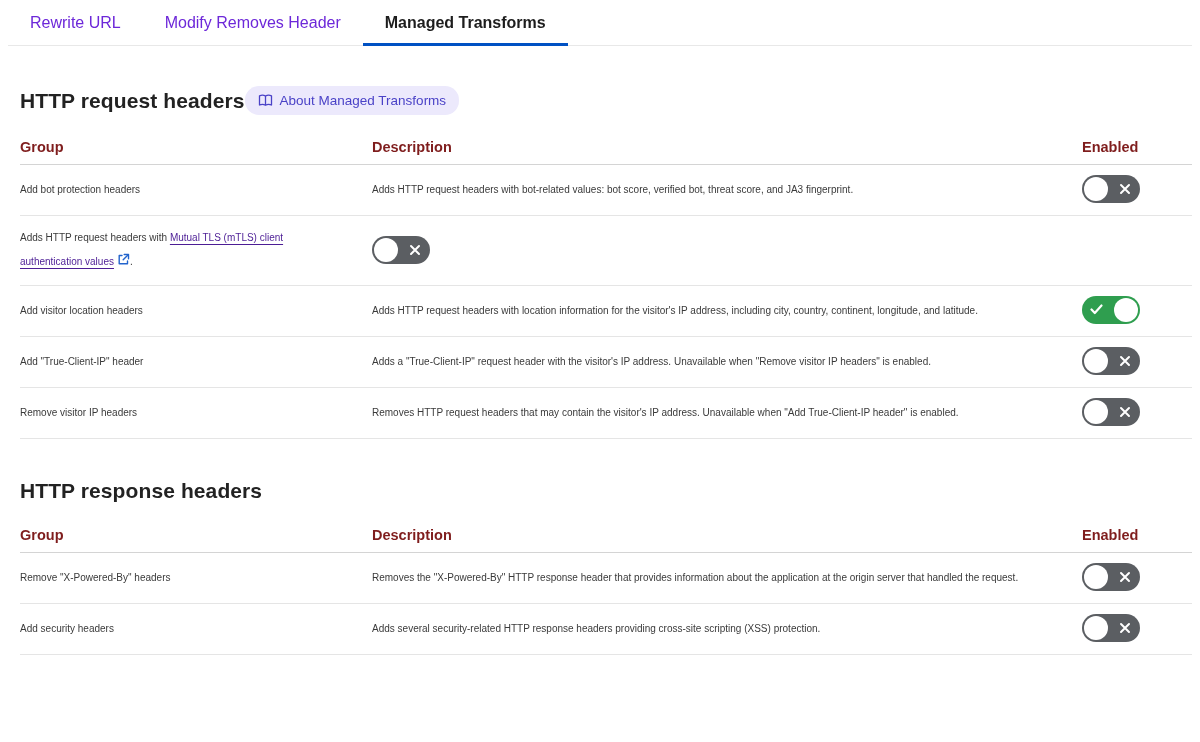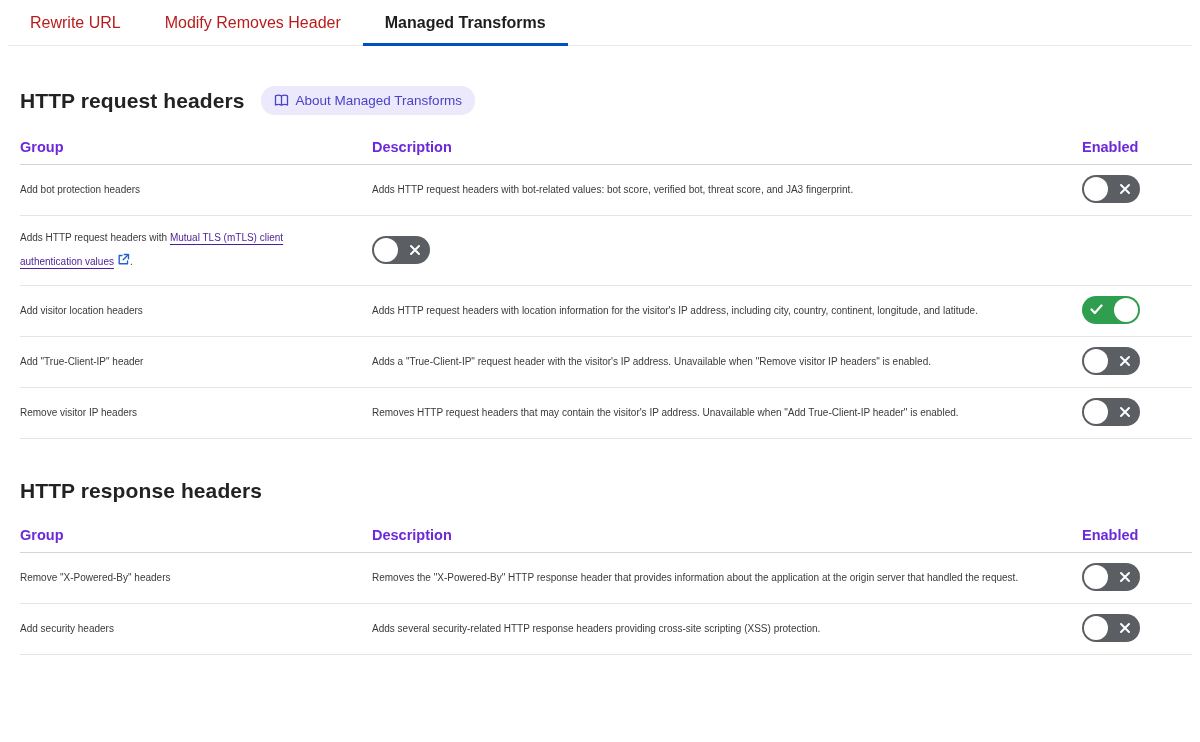--- a/index.html
+++ b/index.html
@@ -12,36 +12,36 @@
 
   
   .tabbar {
     display:flex;
     align-items:flex-end;
     border-bottom:1px solid #e8e8e8;
     margin:0 8px;
   }
   .tab {
     font-size:16px;
-    color:#b91c1c;
+    color:#6d28d9;
     padding:14px 22px 13px 22px;
     cursor:pointer;
     white-space:nowrap;
   }
   .tab.active {
     color:#1d1d1d;
     font-weight:700;
     border-bottom:3px solid #0051c3;
     margin-bottom:-1px;
     padding-bottom:11px;
   }
 
   
   .section { margin:40px 8px 0 20px; }
-  .section-head { display:flex; align-items:center; gap:16px; margin-bottom:16px; }
+  .section-head { display:flex; align-items:center; margin-bottom:16px; }
   h2.section-title {
     font-size:21px;
     font-weight:700;
     color:#222222;
     letter-spacing:0.1px;
   }
   .badge {
     display:inline-flex;
     align-items:center;
     gap:7px;
@@ -59,21 +59,21 @@
   .tbl-header, .tbl-row {
     display:grid;
     grid-template-columns:352px 1fr 110px;
     align-items:center;
   }
   .tbl-header {
     border-bottom:1px solid #d4d4d4;
     padding:8px 0 9px 0;
     font-size:14.5px;
     font-weight:700;
-    color:#6d28d9;
+    color:#7f1d1d;
   }
   .tbl-row {
     border-bottom:1px solid #e5e5e5;
     padding:10px 0;
     font-size:10px;
     color:#3a3a3a;
   }
   .cell-desc { padding-right:36px; line-height:24px; }
   .cell-group { line-height:22px; padding-right:24px; }
   .desc-link {

